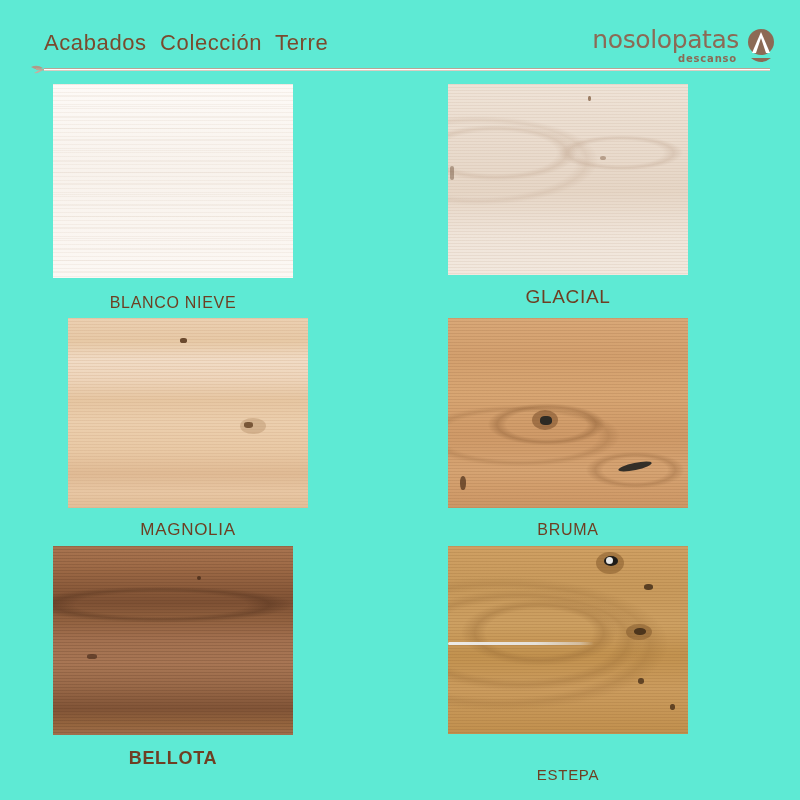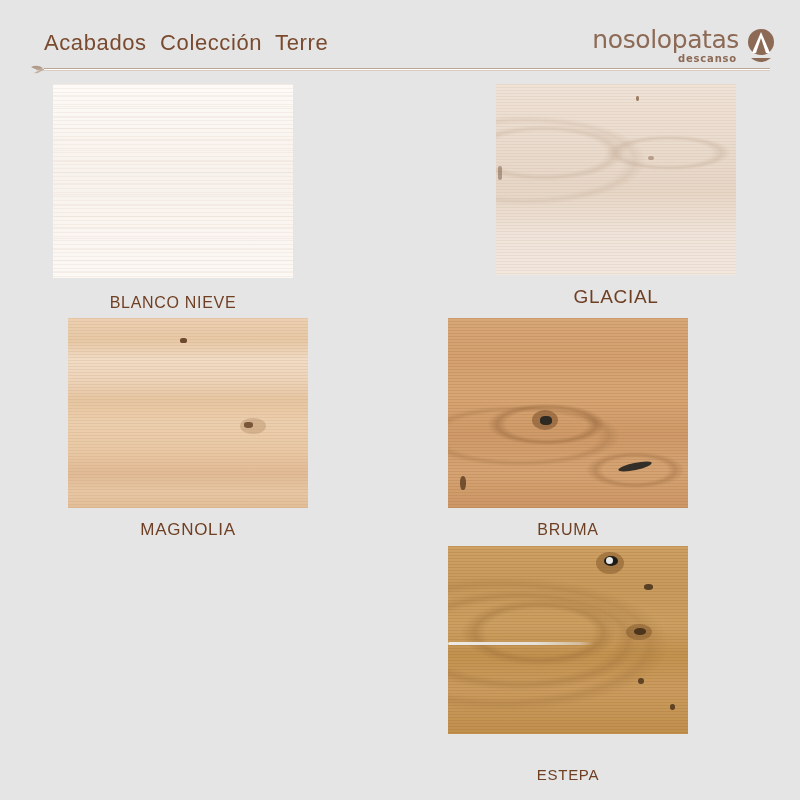--- a/index.html
+++ b/index.html
@@ -9,21 +9,21 @@
     height: 800px;
     background: #ffffff;
     font-family: "Liberation Sans", sans-serif;
     overflow: hidden;
   }
 
   .page {
     position: relative;
     width: 800px;
     height: 800px;
-    background: #e5e5e5;
+    background: #5eead4;
   }
 
   
   .header {
     position: absolute;
     left: 0; top: 0;
     width: 800px;
     height: 80px;
   }
 
@@ -134,21 +134,21 @@
 
   .swatch-label {
     text-align: center;
     color: #6e3f23;
     font-family: "Liberation Sans", sans-serif;
     white-space: pre;
   }
 
   
   .cell-blanco  { left: 53px;  top: 4px;  width: 240px; }
-  .cell-glacial { left: 448px; top: 4px;  width: 240px; margin-left: 48px; }
+  .cell-glacial { left: 448px; top: 4px;  width: 240px; }
   .cell-magnolia{ left: 68px;  top: 238px;width: 240px; }
   .cell-bruma   { left: 448px; top: 238px;width: 240px; }
   .cell-bellota { left: 53px;  top: 466px;width: 240px; }
   .cell-estepa  { left: 448px; top: 466px;width: 240px; }
 
   .cell-blanco  .swatch { height: 194px; }
   .cell-glacial .swatch { height: 191px; }
   .cell-magnolia .swatch { height: 190px; }
   .cell-bruma   .swatch { height: 190px; }
   .cell-bellota .swatch { height: 189px; }
@@ -372,20 +372,27 @@
     <div class="swatch-cell cell-bruma">
       <div class="swatch wood-bruma">
         <div class="knot" style="left:84px; top:92px; width:26px; height:20px; background:rgba(122,78,42,0.55); border-radius:50%;"></div>
         <div class="knot" style="left:92px; top:98px; width:12px; height:9px; background:#2d2a24; border-radius:40%;"></div>
         <div class="knot" style="left:170px; top:145px; width:34px; height:7px; background:#332f28; border-radius:50%; transform:rotate(-12deg);"></div>
         <div class="knot" style="left:12px; top:158px; width:6px; height:14px; background:rgba(84,54,30,0.75); border-radius:45%;"></div>
       </div>
       <div class="swatch-label">BRUMA</div>
     </div>
 
+    <div class="swatch-cell cell-bellota">
+      <div class="swatch wood-bellota">
+        <div class="knot" style="left:144px; top:30px; width:4px; height:4px; background:rgba(70,42,24,0.8);"></div>
+        <div class="knot" style="left:34px; top:108px; width:10px; height:5px; background:rgba(70,42,24,0.65); border-radius:40%;"></div>
+      </div>
+      <div class="swatch-label">BELLOTA</div>
+    </div>
 
     <div class="swatch-cell cell-estepa">
       <div class="swatch wood-estepa">
         <div class="knot" style="left:148px; top:6px; width:28px; height:22px; background:rgba(128,86,40,0.5); border-radius:50%;"></div>
         <div class="knot" style="left:156px; top:10px; width:14px; height:10px; background:#1d1b18; border-radius:50%;"></div>
         <div class="knot" style="left:158px; top:11px; width:7px; height:7px; background:#e8e8e6; border-radius:50%;"></div>
         <div class="knot" style="left:196px; top:38px; width:9px; height:6px; background:rgba(70,48,26,0.85); border-radius:45%;"></div>
         <div class="knot" style="left:178px; top:78px; width:26px; height:16px; background:rgba(120,80,38,0.45); border-radius:50%;"></div>
         <div class="knot" style="left:186px; top:82px; width:12px; height:7px; background:rgba(62,42,22,0.85); border-radius:45%;"></div>
         <div class="knot" style="left:190px; top:132px; width:6px; height:6px; background:rgba(72,48,24,0.8); border-radius:45%;"></div>

